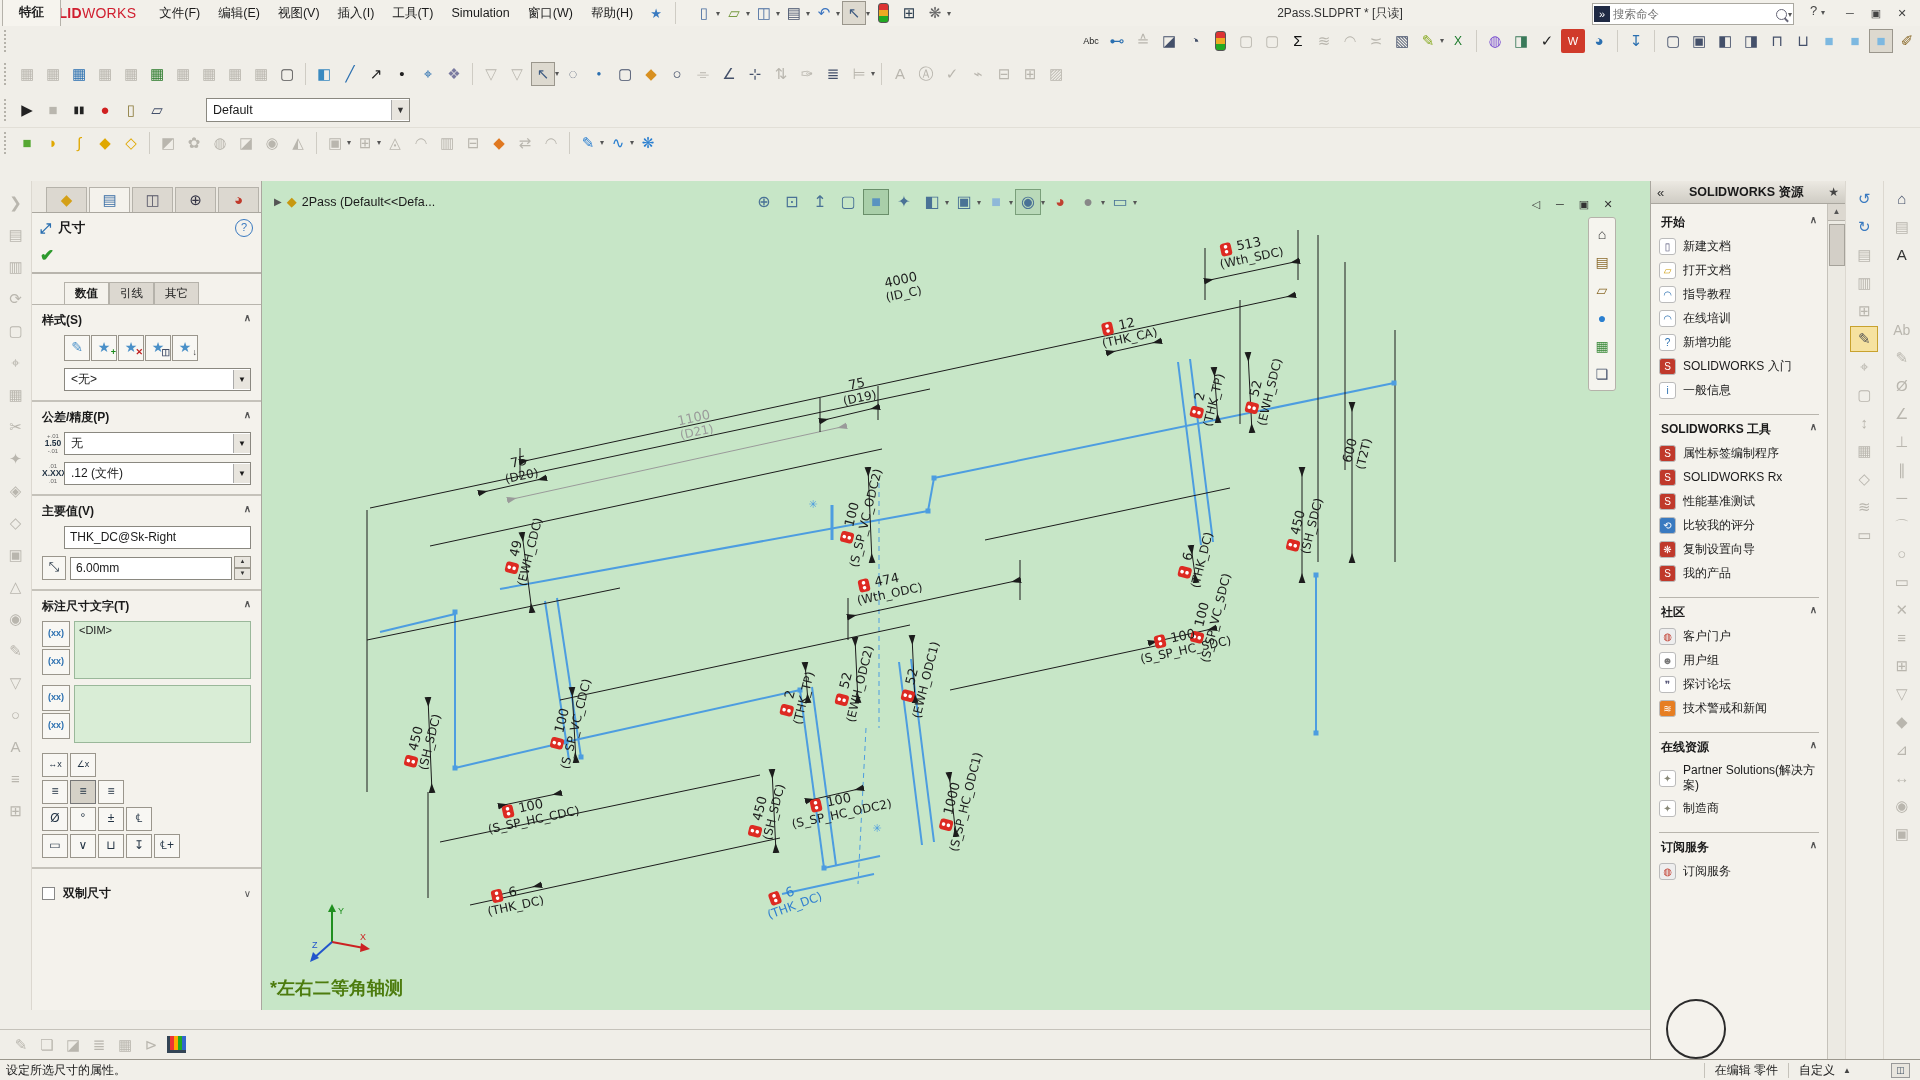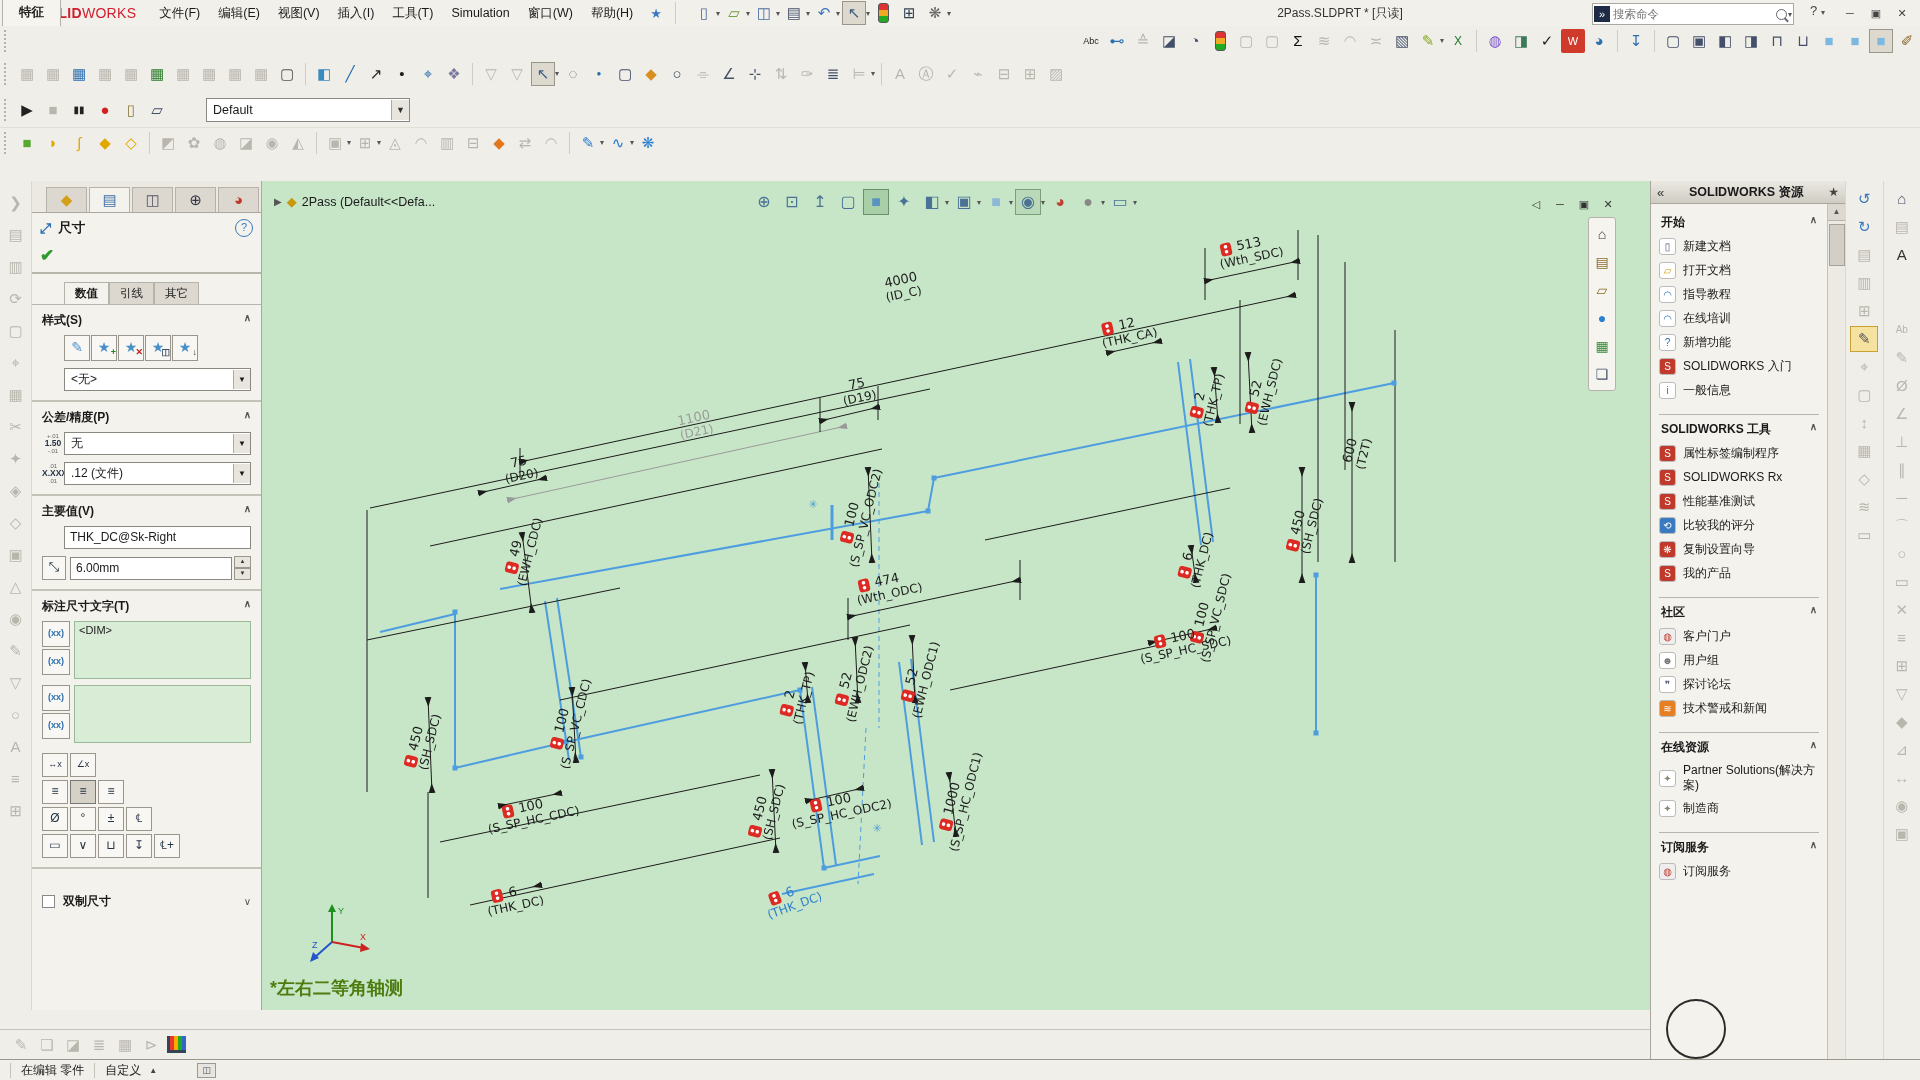--- a/index.html
+++ b/index.html
@@ -102,21 +102,21 @@
              line-height:9px;color:#333;}
   .dtrow{display:flex;margin-bottom:6px;}
   .dtbtns{display:flex;flex-direction:column;margin-right:4px;}
   .xxbtn{width:26px;height:24px;border:1px solid #9a968c;background:#f8f7f3;color:#2a6fb0;font-weight:bold;
          font-size:9px;text-align:center;line-height:23px;margin-bottom:2px;}
   .gta{flex:1;height:52px;background:#d9edd6;border:1px solid #9ab89a;font-size:11px;padding:2px 4px;}
   .btnrow{display:flex;margin-bottom:3px;}
   .pbtn{width:24px;height:22px;border:1px solid #9a968c;background:#f8f7f3;text-align:center;line-height:21px;
         font-size:12px;color:#234;margin-right:2px;}
   .pbtn.act{background:#d5d1c7;border-color:#777;}
-  .dualrow{display:flex;align-items:center;padding:24px 10px;}
+  .dualrow{display:flex;align-items:center;padding:16px 10px;}
   .cbx{width:11px;height:11px;border:1px solid #888;background:#fff;margin-right:8px;}
   .dualrow b{flex:1;font-size:12px;}
   
   #viewport{left:262px;top:181px;width:1388px;height:829px;background:#c7e6c7;overflow:hidden;}
   #sketch{position:absolute;left:0;top:0;}
   #crumb{left:12px;top:13px;display:flex;align-items:center;font-size:12.5px;color:#1a1a1a;}
   #crumb .ar{color:#555;font-size:10px;margin-right:5px;}
   #crumb .part{color:#c79810;font-size:13px;margin-right:5px;}
   #headsup{left:488px;top:-16px;display:flex;align-items:center;}
   #headsup .ti{font-size:16px;color:#4a7296;min-width:24px;height:24px;line-height:24px;}
@@ -1008,21 +1008,21 @@
         <span class="ti dis">↕</span>
         <span class="ti dis">▦</span>
         <span class="ti dis">◇</span>
         <span class="ti dis">≋</span>
         <span class="ti dis">▭</span>
       </div>
     <div class="rcol" id="rcol2">
         <span class="ti" style="color: rgb(68, 80, 106);">⌂</span>
         <span class="ti dis">▤</span>
         <span class="ti" style="color: rgb(51, 51, 51);">A</span>
-        <span class="ti dis" style="font-size: 10px; margin-top: 48px;">Ab</span>
+        <span class="ti dis" style="font-size: 14px; margin-top: 48px;">Ab</span>
         <span class="ti dis">✎</span>
         <span class="ti dis">Ø</span>
         <span class="ti dis">∠</span>
         <span class="ti dis">⊥</span>
         <span class="ti dis">∥</span>
         <span class="ti dis">─</span>
         <span class="ti dis">⌒</span>
         <span class="ti dis">○</span>
         <span class="ti dis">▭</span>
         <span class="ti dis">✕</span>
@@ -1042,20 +1042,21 @@
   <div id="btools" class="abs">
       <span class="ti dis">✎</span>
       <span class="ti dis">❏</span>
       <span class="ti dis">◪</span>
       <span class="ti dis">≣</span>
       <span class="ti dis">▦</span>
       <span class="ti dis">⊳</span>
       <span class="cbar "></span>
     </div>
   <div id="status" class="abs">
+    <span class="lmsg">设定所选尺寸的属性。</span>
     <span class="sep"></span>
     <span class="itm">在编辑 零件</span>
     <span class="sep"></span>
     <span class="itm">自定义</span>
     <span class="cdd">▲</span>
     <span class="tagic">◫</span>
   </div>
 
 </div>
 

